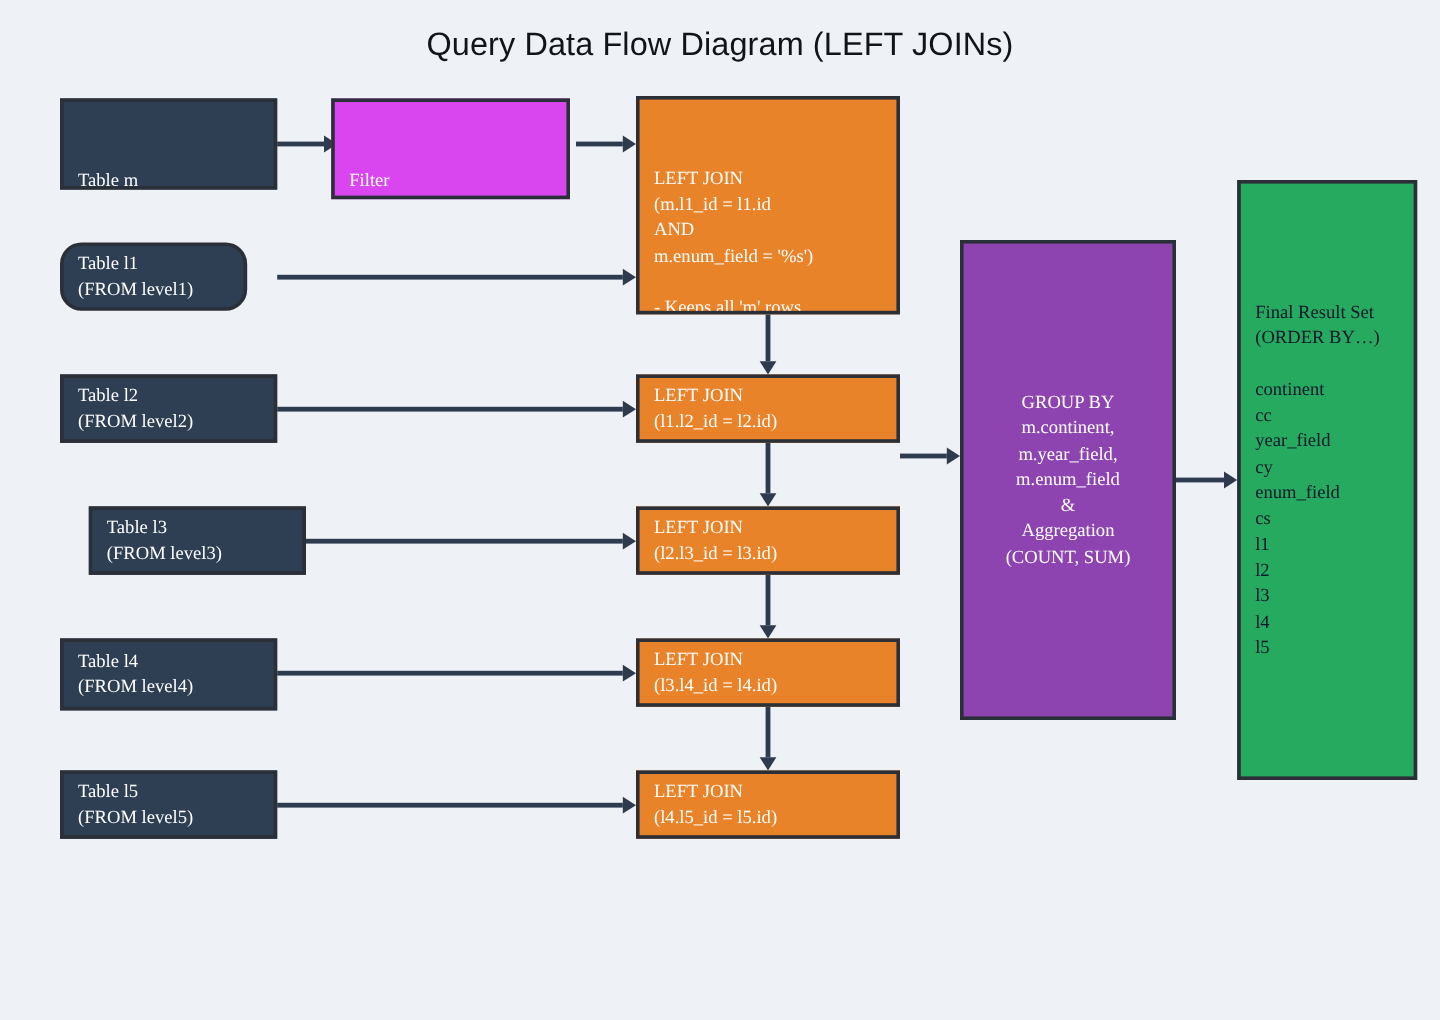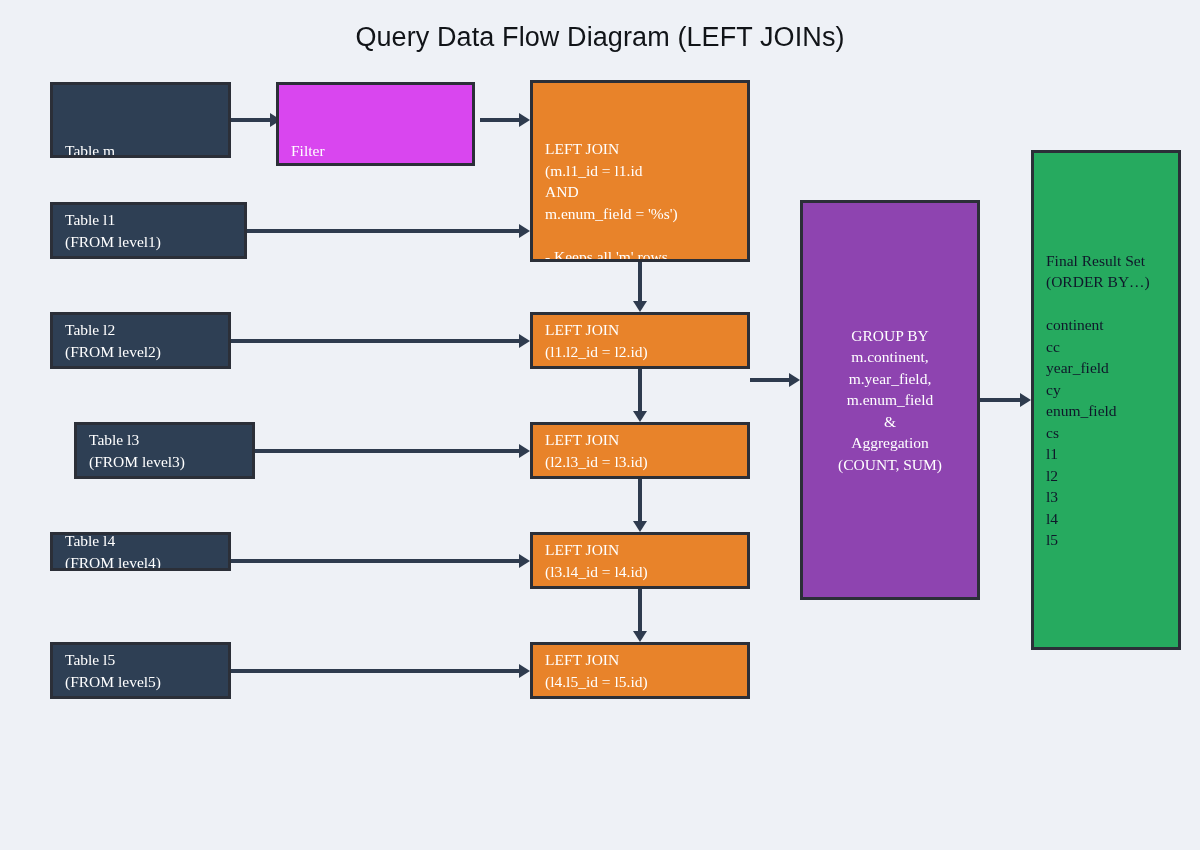--- a/index.html
+++ b/index.html
@@ -120,36 +120,36 @@
   <div class="node" style="left: 530px; top: 80px; width: 220px; height: 182px; background: rgb(232, 131, 42); border-color: rgb(43, 47, 56); color: rgb(255, 255, 255);">
     <span class="node-text">LEFT JOIN
 (m.l1_id = l1.id
 AND
 m.enum_field = '%s')
 
 - Keeps all 'm' rows
 - Nulls if no 'l1' match</span>
   </div>
 
-  <div class="node vcenter" style="left: 50px; top: 202px; width: 197px; height: 57px; background: rgb(46, 63, 84); border-color: rgb(43, 47, 56); color: rgb(255, 255, 255);">
+  <div class="node vcenter" style="left: 50px; top: 202px; width: 156px; height: 57px; background: rgb(46, 63, 84); border-color: rgb(43, 47, 56); color: rgb(255, 255, 255); border-radius: 18px;">
     <span class="node-text">Table l1
 (FROM level1)</span>
   </div>
 
   <div class="node vcenter" style="left: 50px; top: 312px; width: 181px; height: 57px; background: rgb(46, 63, 84); border-color: rgb(43, 47, 56); color: rgb(255, 255, 255);">
     <span class="node-text">Table l2
 (FROM level2)</span>
   </div>
 
   <div class="node vcenter" style="left: 50px; top: 422px; width: 181px; height: 57px; background: rgb(46, 63, 84); border-color: rgb(43, 47, 56); color: rgb(255, 255, 255); margin-left: 24px;">
     <span class="node-text">Table l3
 (FROM level3)</span>
   </div>
 
-  <div class="node vcenter" style="left: 50px; top: 532px; width: 181px; height: 39px; background: rgb(46, 63, 84); border-color: rgb(43, 47, 56); color: rgb(255, 255, 255);">
+  <div class="node vcenter" style="left: 50px; top: 532px; width: 181px; height: 60px; background: rgb(46, 63, 84); border-color: rgb(43, 47, 56); color: rgb(255, 255, 255);">
     <span class="node-text">Table l4
 (FROM level4)</span>
   </div>
 
   <div class="node vcenter" style="left: 50px; top: 642px; width: 181px; height: 57px; background: rgb(46, 63, 84); border-color: rgb(43, 47, 56); color: rgb(255, 255, 255);">
     <span class="node-text">Table l5
 (FROM level5)</span>
   </div>
 
   <div class="node vcenter" style="left: 530px; top: 312px; width: 220px; height: 57px; background: rgb(232, 131, 42); border-color: rgb(43, 47, 56); color: rgb(255, 255, 255);">

